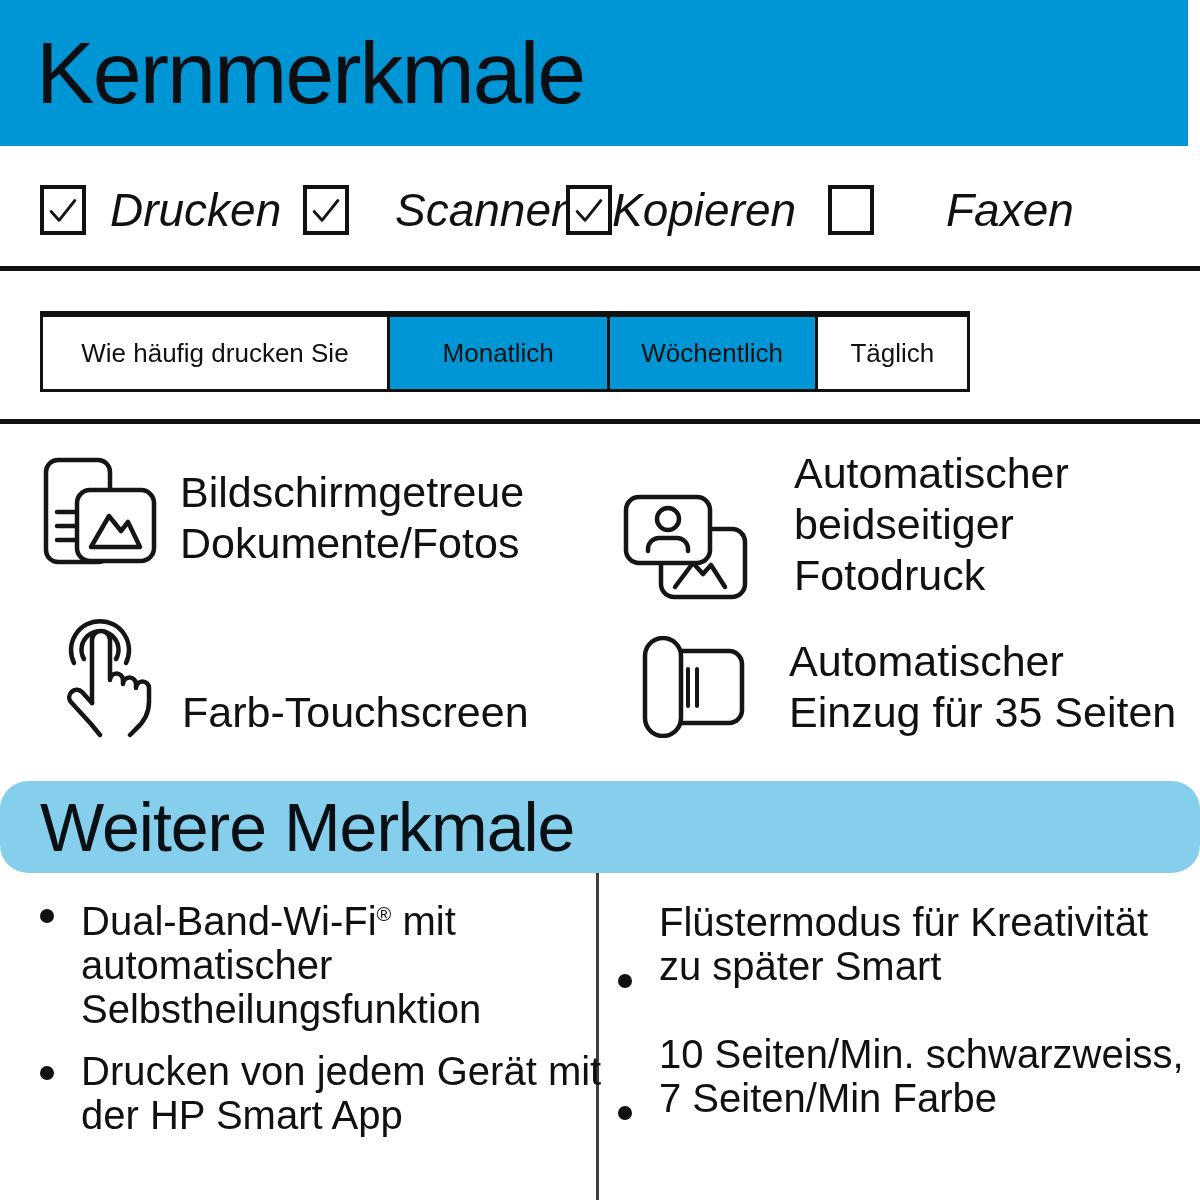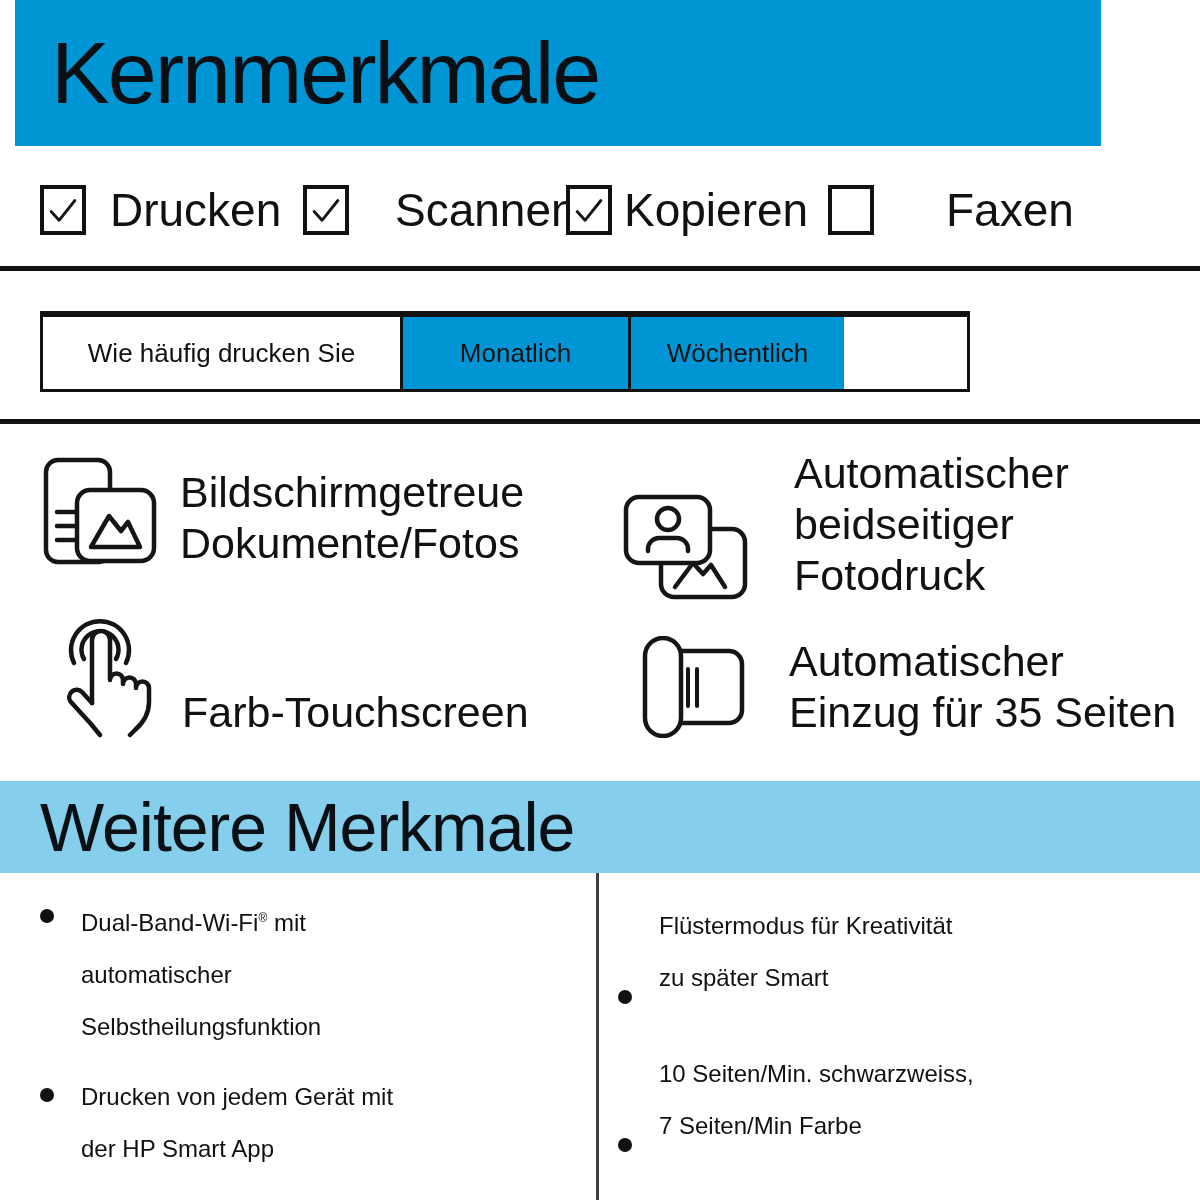--- a/index.html
+++ b/index.html
@@ -1,29 +1,29 @@
 <!DOCTYPE html>
 <html><head>
 <meta charset="utf-8">
 <style>
   html,body{margin:0;padding:0;}
   body{width:1200px;height:1200px;background:#fff;font-family:"Liberation Sans",sans-serif;color:#111;}
   .page{position:relative;width:1200px;height:1200px;overflow:hidden;background:#fff;}
 
   
-  .hero{position:absolute;left:0;top:0;width:1086px;height:146px;background:#0096D6;display:flex;align-items:center;margin-left:15px;}
+  .hero{position:absolute;left:0;top:0;width:1188px;height:146px;background:#0096D6;display:flex;align-items:center;}
   .hero .title{font-size:88px;font-weight:400;letter-spacing:-2px;margin-left:36px;color:#0a0f14;white-space:nowrap;}
 
   
-  .cap{position:absolute;top:183px;display:flex;align-items:center;height:54px;}
+  .cap{position:absolute;top:183px;display:flex;align-items:center;height:54px;font-style:italic;}
   .cap .box{width:46px;height:50px;border:4px solid #111;background:#fff;display:flex;align-items:center;justify-content:center;box-sizing:border-box;}
   .cap .lbl{font-size:46px;white-space:nowrap;}
   .cap1{left:40px;}  .cap1 .lbl{margin-left:24px;}
   .cap2{left:303px;} .cap2 .lbl{margin-left:46px;}
-  .cap3{left:566px;} .cap3 .lbl{margin-left:12px;}
+  .cap3{left:566px;} .cap3 .lbl{}
   .cap4{left:828px;text-align:right;} .cap4 .lbl{margin-left:72px;}
   .cap .tick{display:none;}
   .cap.checked .tick{display:block;}
 
   .hr{position:absolute;left:0;width:1200px;height:5px;background:#111;}
   .hr1{top:266px;} .hr2{top:419px;}
 
   
   .survey{position:absolute;left:40px;top:311px;width:924px;height:72px;display:flex;border:3px solid #111;border-top:6px solid #111;box-sizing:content-box;background:#fff;}
   .survey .cell{display:flex;align-items:center;justify-content:center;font-size:26px;white-space:nowrap;box-sizing:border-box;}
@@ -35,35 +35,35 @@
   
   .feature{position:absolute;display:flex;align-items:flex-end;}
   .f1{left:40px;top:455px;}  .f1 .ftext{margin-left:20px;}
   .f2{left:622px;top:448px;} .f2 .ftext{margin-left:46px;}
   .f3{left:56px;top:610px;}  .f3 .ftext{margin-left:22px;}
   .f4{left:640px;top:636px;} .f4 .ftext{margin-left:44px;}
   .ftext{font-size:43px;line-height:51px;}
   .fline{display:block;white-space:nowrap;}
 
   
-  .band2{position:absolute;left:0;top:781px;width:1200px;height:92px;background:#85CFEC;display:flex;align-items:center;}
+  .band2{position:absolute;left:0;top:781px;width:1200px;height:92px;background:#85CFEC;display:flex;align-items:center;border-radius:28px;}
   .band2 .title{font-size:68px;font-weight:400;letter-spacing:-1px;margin-left:40px;color:#0a0f14;}
 
   .vdiv{position:absolute;left:596px;top:873px;width:3px;height:327px;background:#3d3d3d;}
 
   
   .blist{position:absolute;}
   .blist-left{left:40px;top:892px;width:540px;}
   .blist-right{left:618px;top:900px;width:575px;}
   .bullet{display:flex;}
   .blist-left .bullet{margin-bottom:18px;}
   .blist-right .bullet{margin-bottom:44px;align-items:flex-end;}
   .dot{flex:0 0 14px;width:14px;height:14px;border-radius:50%;background:#111;margin-right:27px;margin-top:17px;}
   .blist-right .dot{margin-top:25px;}
-  .btext{font-size:24px;line-height:52px;}
+  .btext{font-size:40px;line-height:44px;}
   .bline{display:block;white-space:nowrap;}
   .btext sup{font-size:50%;}
 
   svg{display:block;}
   .stroke{stroke:#151515;stroke-width:4.5;stroke-linecap:round;stroke-linejoin:round;}
 </style>
 </head>
 <body>
 
 <div class="page">
@@ -102,20 +102,21 @@
     </span>
     <span class="lbl">Faxen</span>
   </div>
 
   <div class="hr hr1"></div>
 
   <div class="survey">
     <div class="cell q">Wie häufig drucken Sie</div>
     <div class="cell opt o1 sel">Monatlich</div>
     <div class="cell opt o2 sel">Wöchentlich</div>
+    <div class="cell opt o3">Täglich</div>
   </div>
 
   <div class="hr hr2"></div>
 
   <div class="feature f1">
     <svg width="120" height="114" viewBox="0 0 120 114">
       <rect class="stroke" x="6" y="5" width="64" height="102" rx="12" fill="#fff"></rect>
       <line class="stroke" x1="17" y1="57" x2="36" y2="57"></line>
       <line class="stroke" x1="17" y1="71" x2="36" y2="71"></line>
       <line class="stroke" x1="17" y1="85" x2="36" y2="85"></line>

